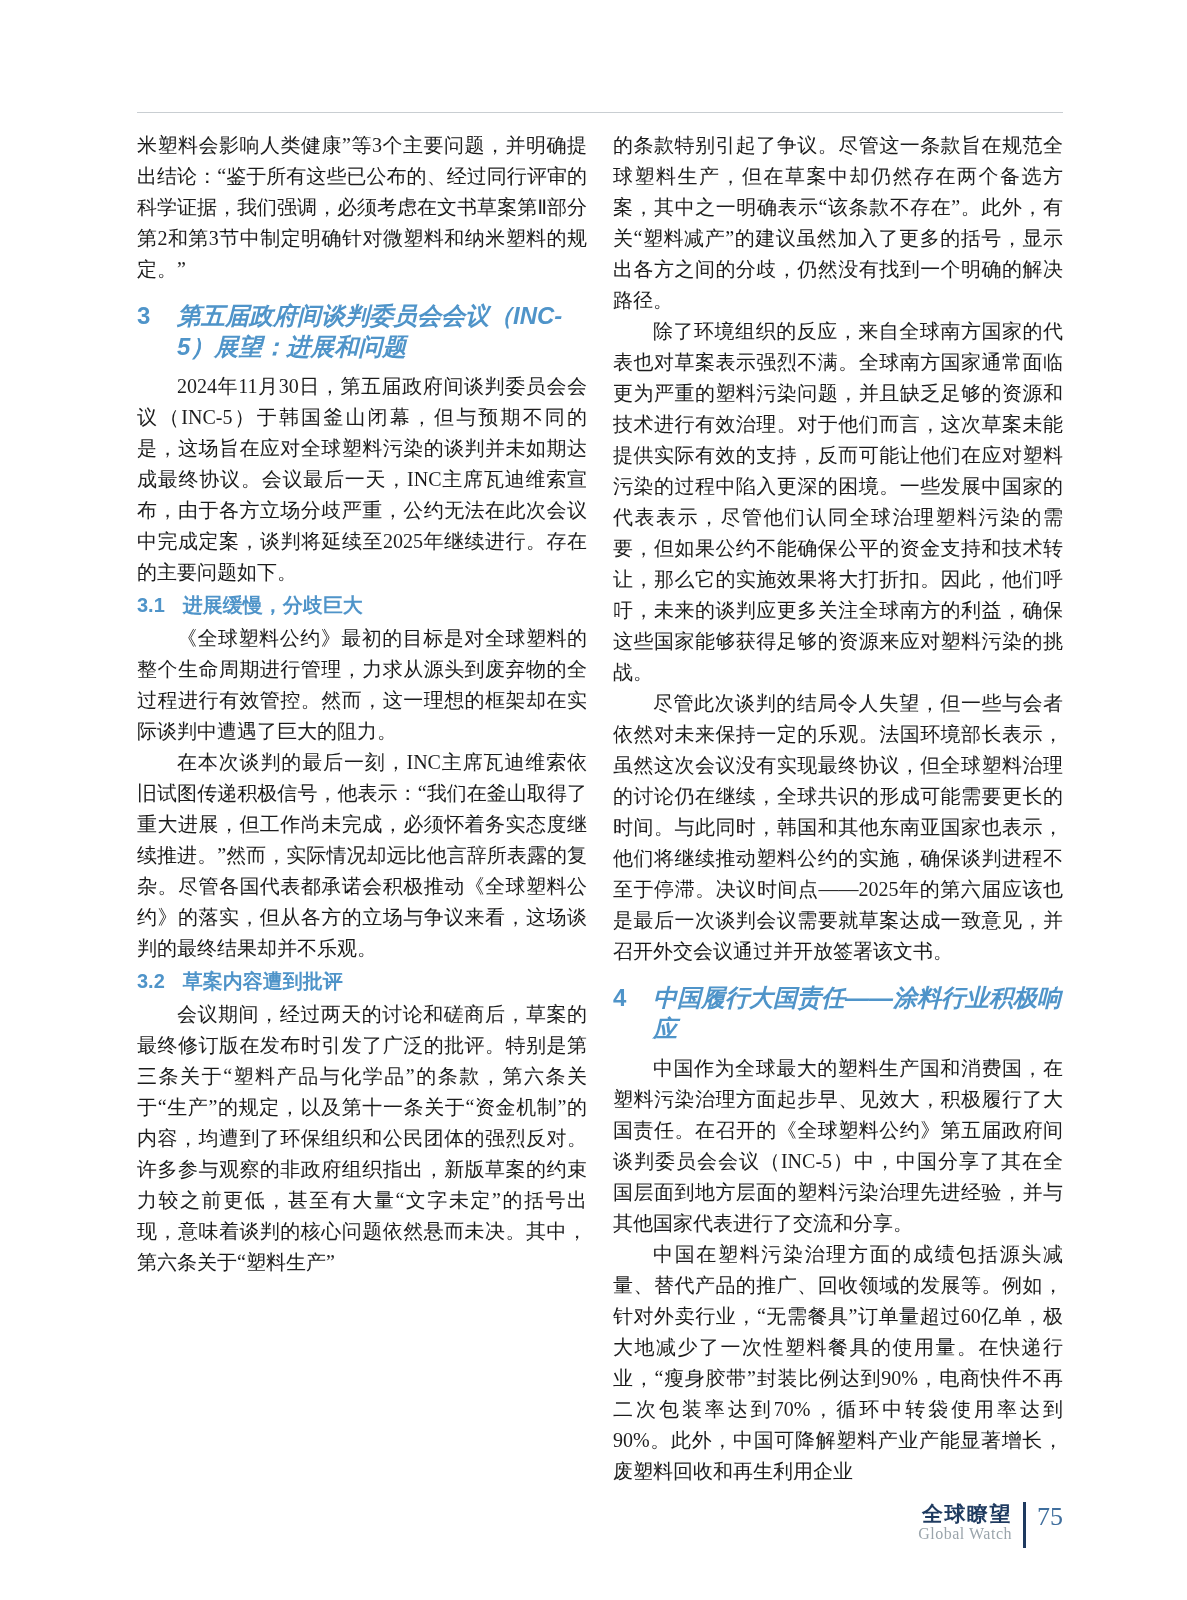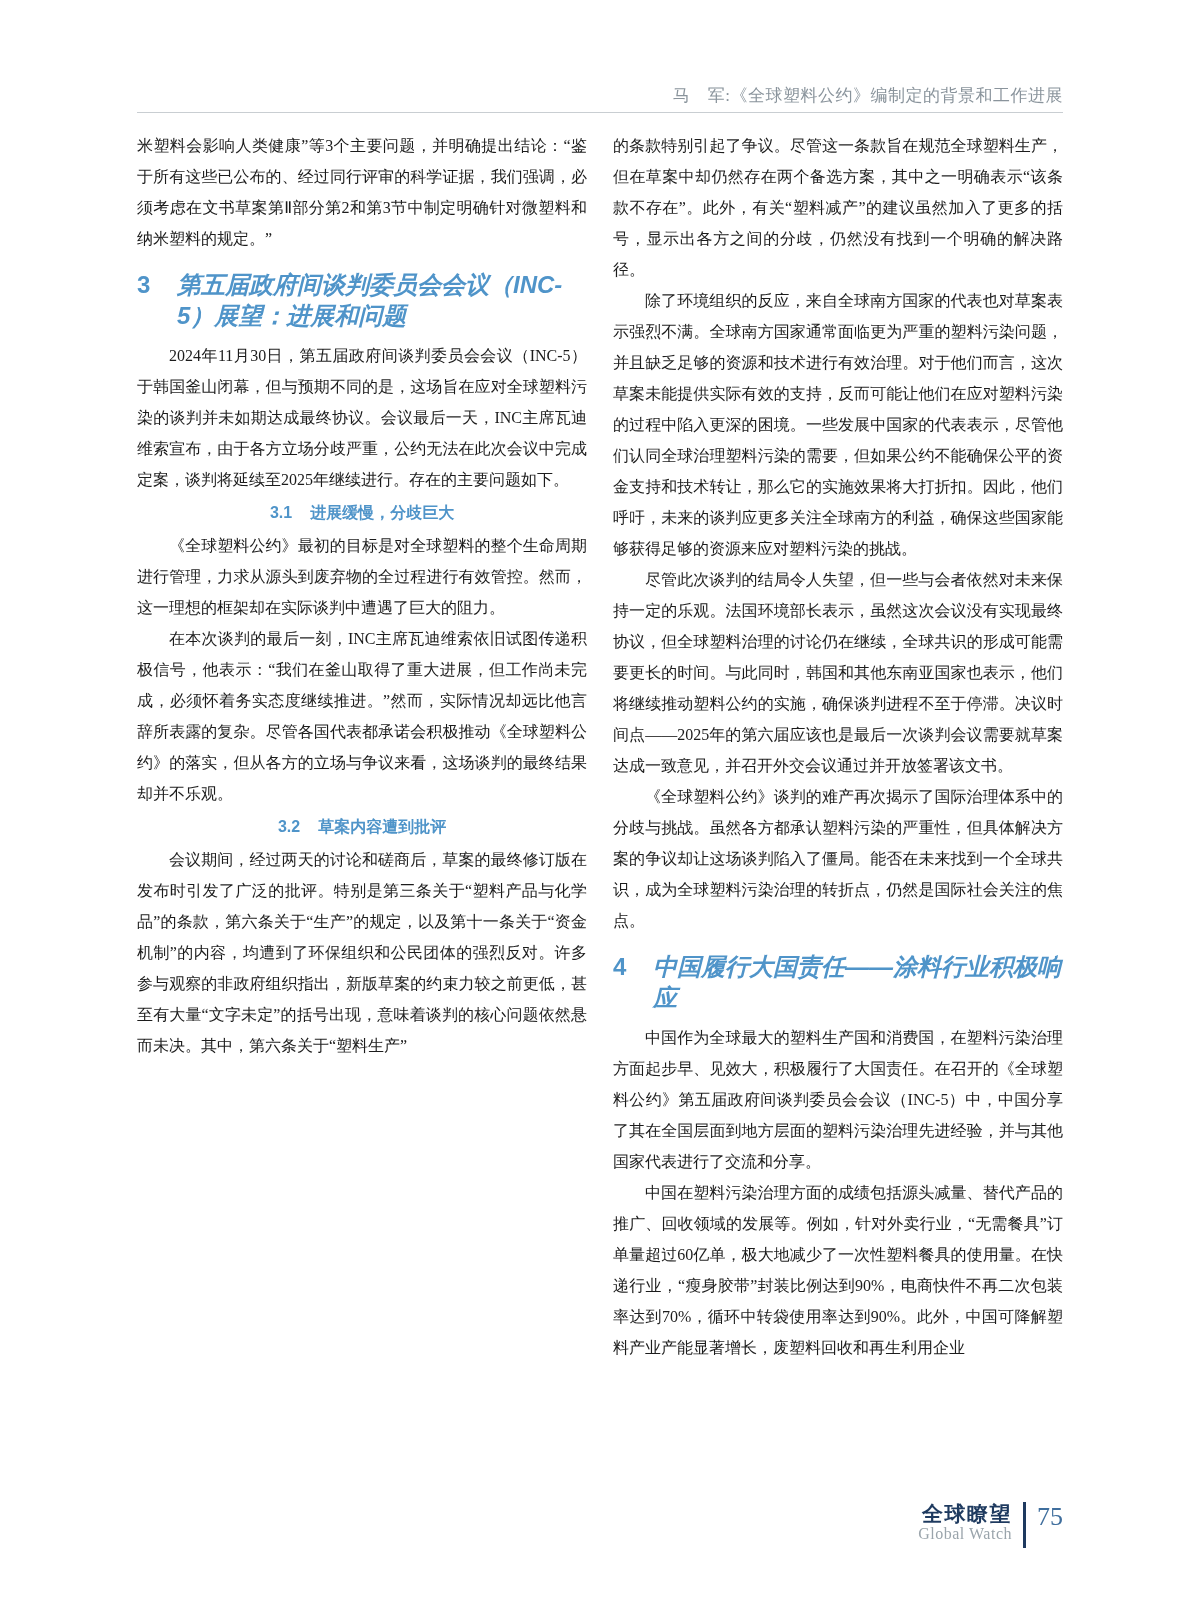--- a/index.html
+++ b/index.html
@@ -30,21 +30,21 @@
     position:absolute;top:112px;left:137px;width:926px;
     border-top:1.5px solid var(--rule-gray);
   }
   .columns{
     position:absolute;top:130px;left:137px;width:926px;
     display:flex;gap:26px;
   }
   .col{width:450px;}
   .body-p{
     margin:0;
-    font-size:16px;
+    font-size:20px;
     line-height:31px;
     text-align:justify;
     text-indent:2em;
     color:var(--body-ink);
   }
   .no-indent{text-indent:0;}
   .h-section{
     display:flex;
     color:var(--heading-blue);
     font-family:"Liberation Sans", sans-serif;
@@ -53,24 +53,23 @@
     line-height:31px;
     margin:15px 0 9px 0;
     text-align:left;
   }
   .h-section .h-num{flex:0 0 40px;}
   .h-section .h-title{flex:1;font-style:italic;}
   .h-sub{
     color:var(--heading-blue);
     font-family:"Liberation Sans", sans-serif;
     font-weight:bold;
-    font-size:16px;
+    font-size:20px;
     line-height:31px;
     margin:2px 0 2px 0;
-    text-align:center;
   }
   .h-sub .h-num{margin-right:18px;}
   .footer{
     position:absolute;right:124px;bottom:52px;
     display:flex;gap:11px;
   }
   .footer-text{text-align:right;line-height:1.1;}
   .footer-cn{
     font-family:"Liberation Sans", sans-serif;
     font-weight:bold;
@@ -87,21 +86,20 @@
   .footer-num{
     font-size:26px;
     color:var(--page-num-blue);
   }
 </style>
 </head>
 <body>
 
 <div class="page">
 
-  <div class="running-head">马　军:《全球塑料公约》编制定的背景和工作进展</div>
   <div class="head-rule"></div>
 
   <div class="columns">
 
     <div class="col">
       <p class="body-p no-indent">米塑料会影响人类健康”等3个主要问题，并明确提出结论：“鉴于所有这些已公布的、经过同行评审的科学证据，我们强调，必须考虑在文书草案第Ⅱ部分第2和第3节中制定明确针对微塑料和纳米塑料的规定。”</p>
 
       <div class="h-section">
         <span class="h-num">3</span>
         <span class="h-title">第五届政府间谈判委员会会议（INC-5）展望：进展和问题</span>
@@ -120,21 +118,20 @@
         <span class="h-num">3.2</span><span>草案内容遭到批评</span>
       </div>
 
       <p class="body-p">会议期间，经过两天的讨论和磋商后，草案的最终修订版在发布时引发了广泛的批评。特别是第三条关于“塑料产品与化学品”的条款，第六条关于“生产”的规定，以及第十一条关于“资金机制”的内容，均遭到了环保组织和公民团体的强烈反对。许多参与观察的非政府组织指出，新版草案的约束力较之前更低，甚至有大量“文字未定”的括号出现，意味着谈判的核心问题依然悬而未决。其中，第六条关于“塑料生产”</p>
     </div>
 
     <div class="col">
       <p class="body-p no-indent">的条款特别引起了争议。尽管这一条款旨在规范全球塑料生产，但在草案中却仍然存在两个备选方案，其中之一明确表示“该条款不存在”。此外，有关“塑料减产”的建议虽然加入了更多的括号，显示出各方之间的分歧，仍然没有找到一个明确的解决路径。</p>
       <p class="body-p">除了环境组织的反应，来自全球南方国家的代表也对草案表示强烈不满。全球南方国家通常面临更为严重的塑料污染问题，并且缺乏足够的资源和技术进行有效治理。对于他们而言，这次草案未能提供实际有效的支持，反而可能让他们在应对塑料污染的过程中陷入更深的困境。一些发展中国家的代表表示，尽管他们认同全球治理塑料污染的需要，但如果公约不能确保公平的资金支持和技术转让，那么它的实施效果将大打折扣。因此，他们呼吁，未来的谈判应更多关注全球南方的利益，确保这些国家能够获得足够的资源来应对塑料污染的挑战。</p>
       <p class="body-p">尽管此次谈判的结局令人失望，但一些与会者依然对未来保持一定的乐观。法国环境部长表示，虽然这次会议没有实现最终协议，但全球塑料治理的讨论仍在继续，全球共识的形成可能需要更长的时间。与此同时，韩国和其他东南亚国家也表示，他们将继续推动塑料公约的实施，确保谈判进程不至于停滞。决议时间点——2025年的第六届应该也是最后一次谈判会议需要就草案达成一致意见，并召开外交会议通过并开放签署该文书。</p>
-      <p class="body-p">《全球塑料公约》谈判的难产再次揭示了国际治理体系中的分歧与挑战。虽然各方都承认塑料污染的严重性，但具体解决方案的争议却让这场谈判陷入了僵局。能否在未来找到一个全球共识，成为全球塑料污染治理的转折点，仍然是国际社会关注的焦点。</p>
 
       <div class="h-section">
         <span class="h-num">4</span>
         <span class="h-title">中国履行大国责任——涂料行业积极响应</span>
       </div>
 
       <p class="body-p">中国作为全球最大的塑料生产国和消费国，在塑料污染治理方面起步早、见效大，积极履行了大国责任。在召开的《全球塑料公约》第五届政府间谈判委员会会议（INC-5）中，中国分享了其在全国层面到地方层面的塑料污染治理先进经验，并与其他国家代表进行了交流和分享。</p>
       <p class="body-p">中国在塑料污染治理方面的成绩包括源头减量、替代产品的推广、回收领域的发展等。例如，针对外卖行业，“无需餐具”订单量超过60亿单，极大地减少了一次性塑料餐具的使用量。在快递行业，“瘦身胶带”封装比例达到90%，电商快件不再二次包装率达到70%，循环中转袋使用率达到90%。此外，中国可降解塑料产业产能显著增长，废塑料回收和再生利用企业</p>
     </div>
 

